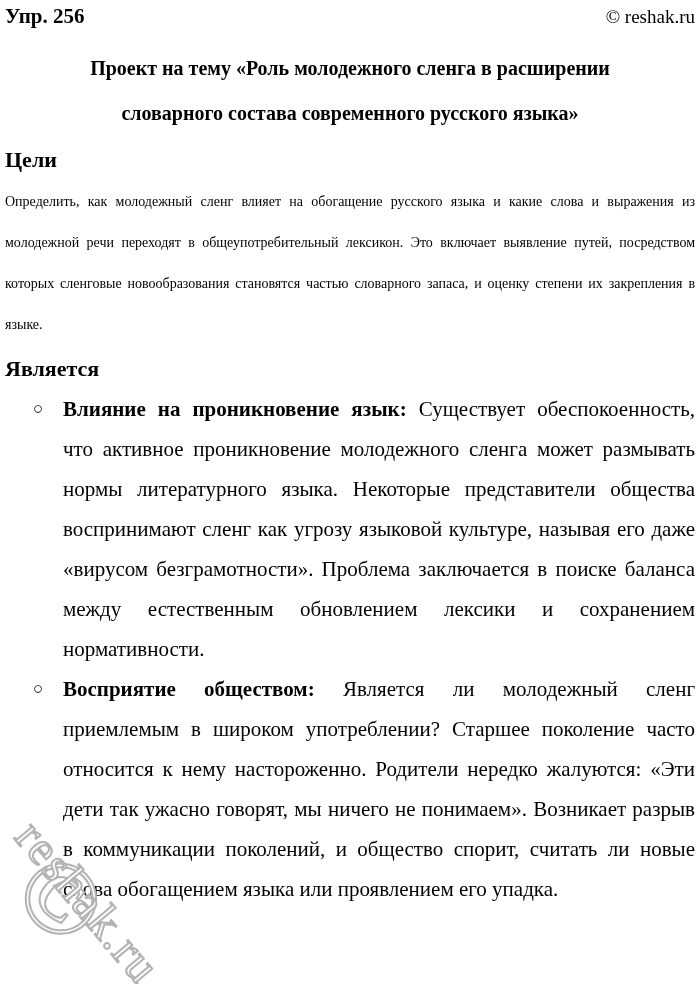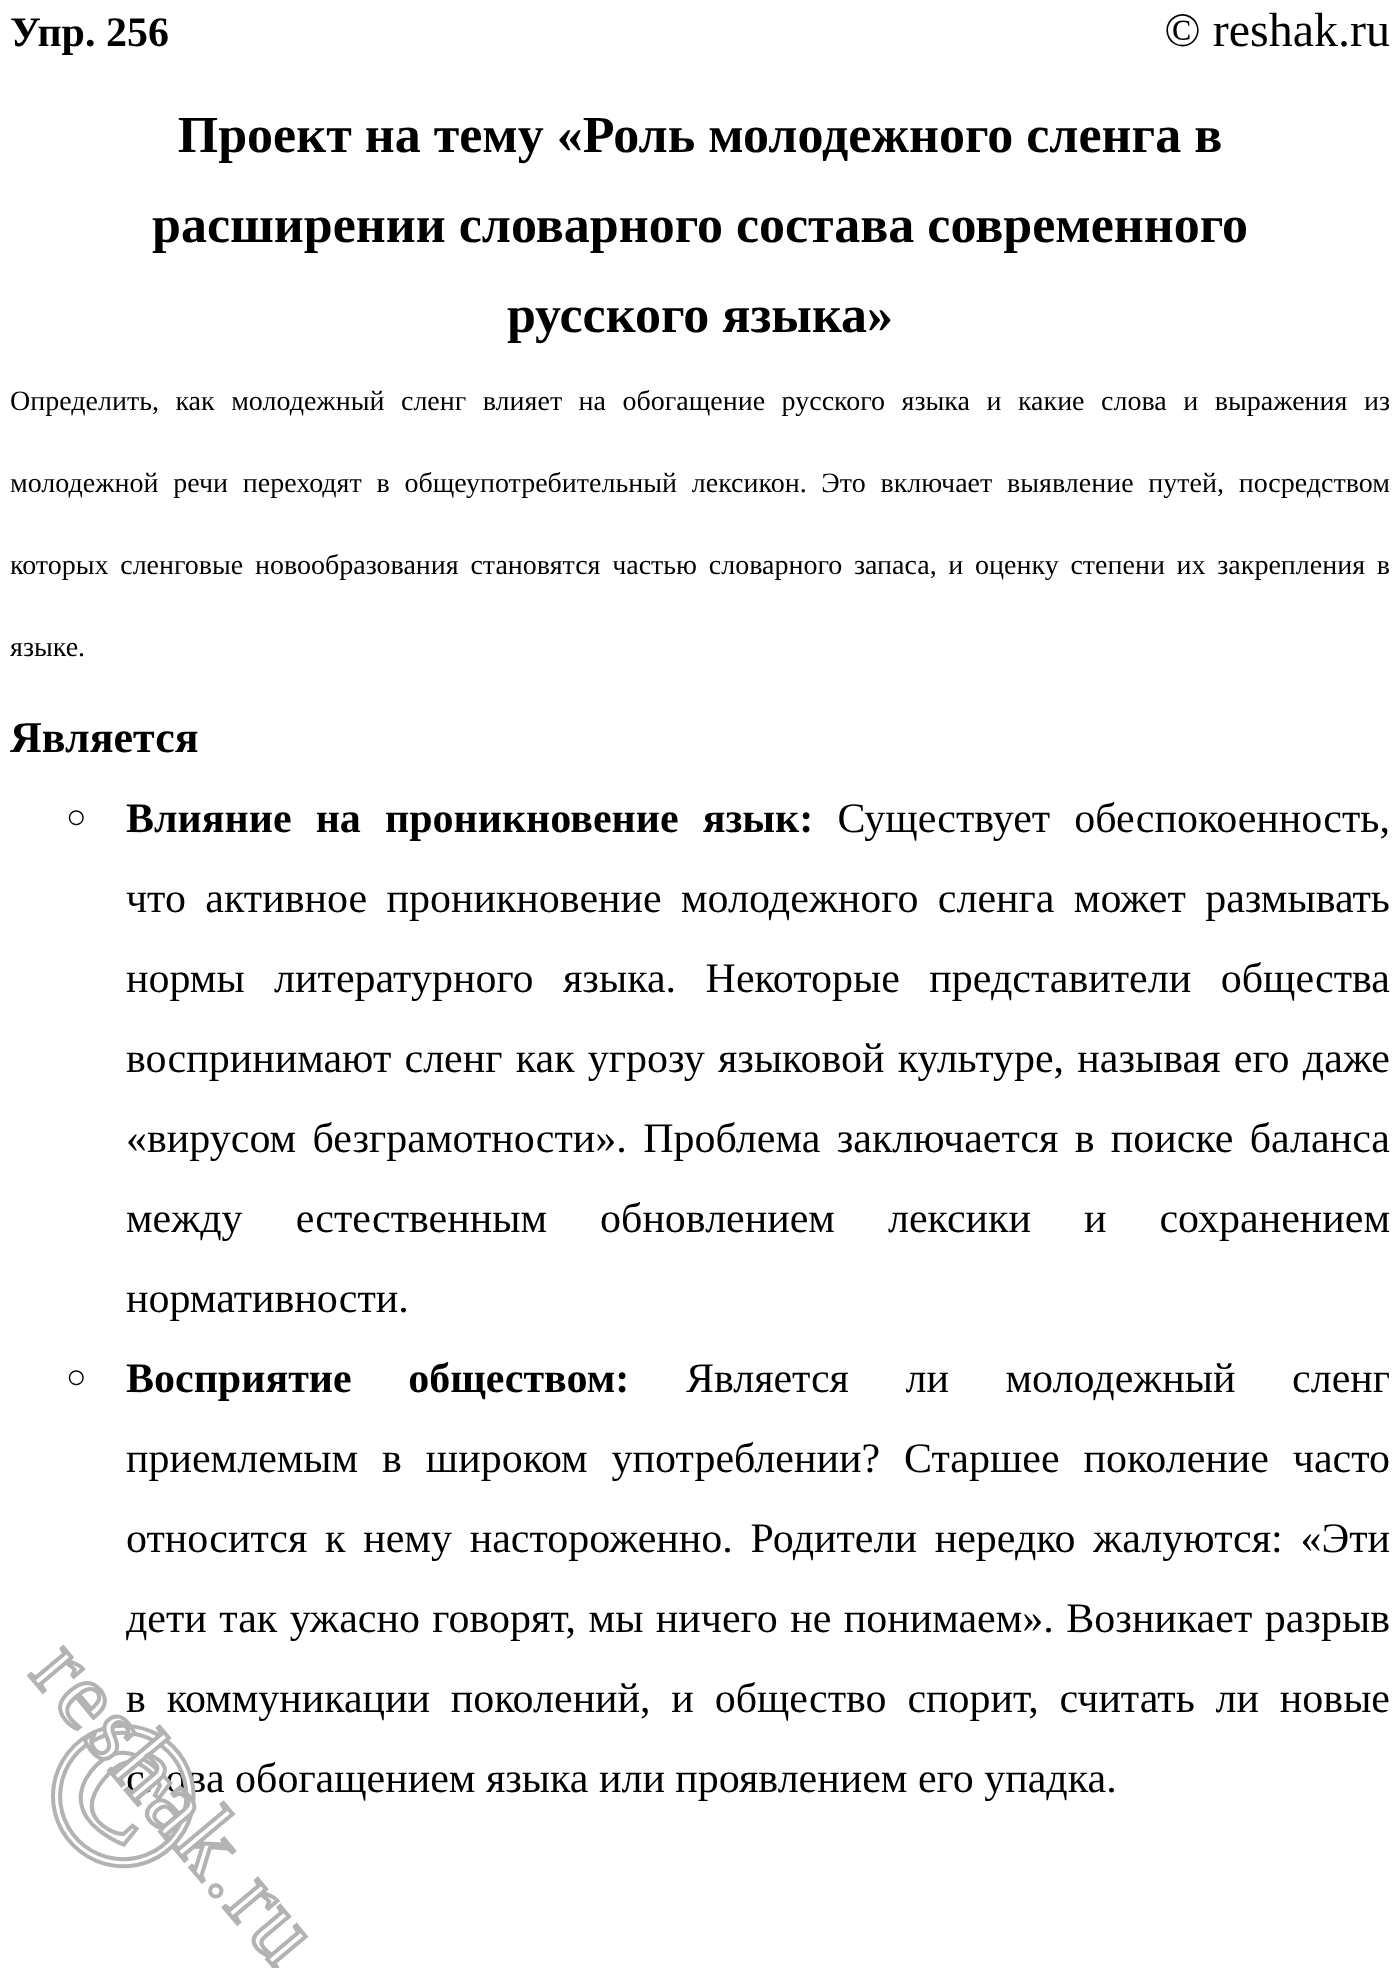--- a/index.html
+++ b/index.html
@@ -23,29 +23,29 @@
     display: flex;
     justify-content: space-between;
     align-items: baseline;
     line-height: 26px;
   }
   .exercise {
     font-weight: bold;
     font-size: 21px;
   }
   .copyright {
-    font-size: 24px;
+    font-size: 19px;
     text-align: right;
   }
   .doc-title {
     margin: 16px auto 0 auto;
     width: 620px;
     text-align: center;
     font-weight: bold;
-    font-size: 26px;
+    font-size: 20px;
     line-height: 45px;
   }
   .section-heading {
     margin: 4px 0 0 0;
     font-weight: bold;
     font-size: 22px;
     line-height: 40px;
   }
   .body-paragraph {
     margin: 1px 0 0 0;
@@ -110,20 +110,21 @@
 
 <div class="page">
 
   <div class="doc-header">
     <span class="exercise">Упр. 256</span>
     <span class="copyright">© reshak.ru</span>
   </div>
 
   <div class="doc-title">Проект на тему «Роль молодежного сленга в расширении словарного состава современного русского языка»</div>
 
+  <div class="section-heading">Цели</div>
 
   <p class="body-paragraph">Определить, как молодежный сленг влияет на обогащение русского языка и какие слова и выражения из молодежной речи переходят в общеупотребительный лексикон. Это включает выявление путей, посредством которых сленговые новообразования становятся частью словарного запаса, и оценку степени их закрепления в языке.</p>
 
   <div class="section-heading">Является</div>
 
   <ul class="problem-list">
     <li class="problem-item">
       <span class="bullet">○</span>
       <span class="item-lead">Влияние на проникновение язык:</span> 
       <span>Существует обеспокоенность, что активное проникновение молодежного сленга может размывать нормы литературного языка. Некоторые представители общества воспринимают сленг как угрозу языковой культуре, называя его даже «вирусом безграмотности». Проблема заключается в поиске баланса между естественным обновлением лексики и сохранением нормативности.</span>

